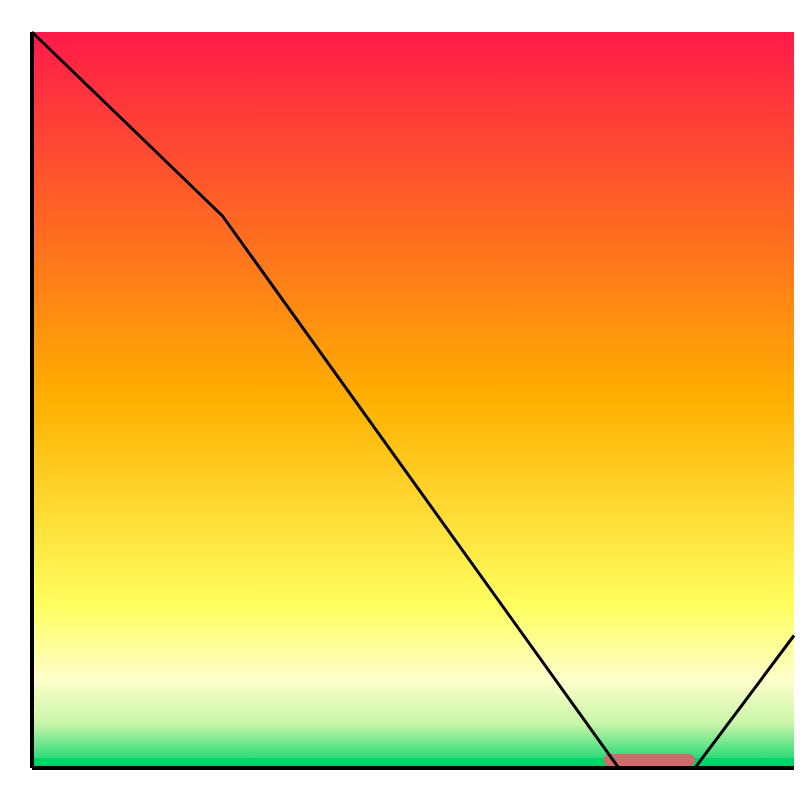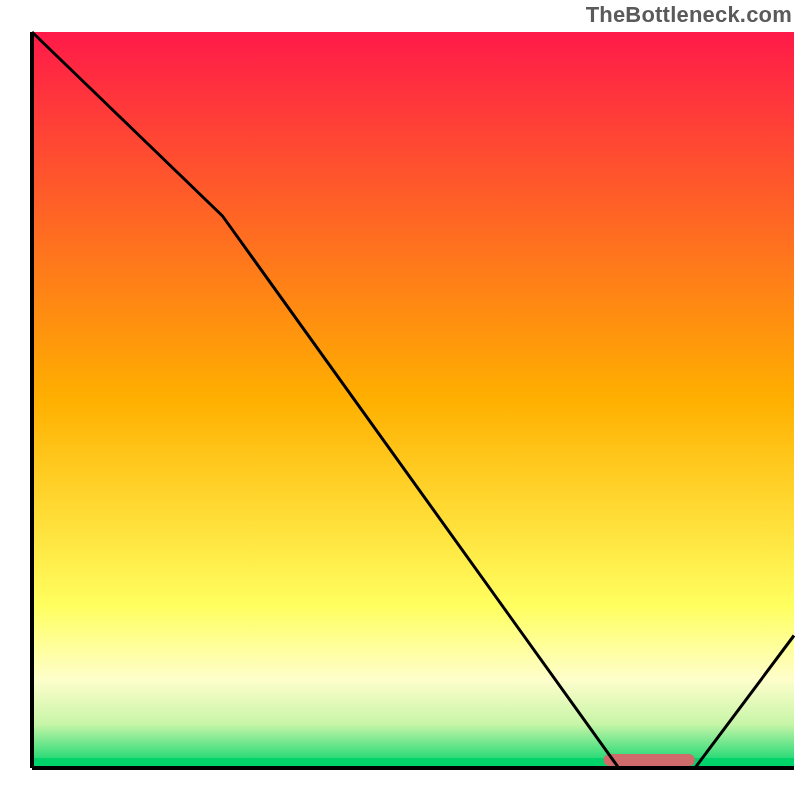--- a/index.html
+++ b/index.html
@@ -25,21 +25,20 @@
     letter-spacing: 0.2px;
   }
   svg {
     display: block;
   }
 </style>
 </head>
 <body>
 
 <div class="container">
-  <div class="watermark">TheBottleneck.com</div>
   <svg width="800" height="800" viewBox="0 0 800 800">
     <defs>
       <linearGradient id="bg-grad" x1="0" y1="0" x2="0" y2="1">
           <stop offset="0%" stop-color="#ff1a49"></stop>
           <stop offset="50%" stop-color="#ffb000"></stop>
           <stop offset="78%" stop-color="#ffff60"></stop>
           <stop offset="88%" stop-color="#fefecb"></stop>
           <stop offset="94%" stop-color="#c8f5a8"></stop>
           <stop offset="100%" stop-color="#00d36a"></stop>
         </linearGradient>

